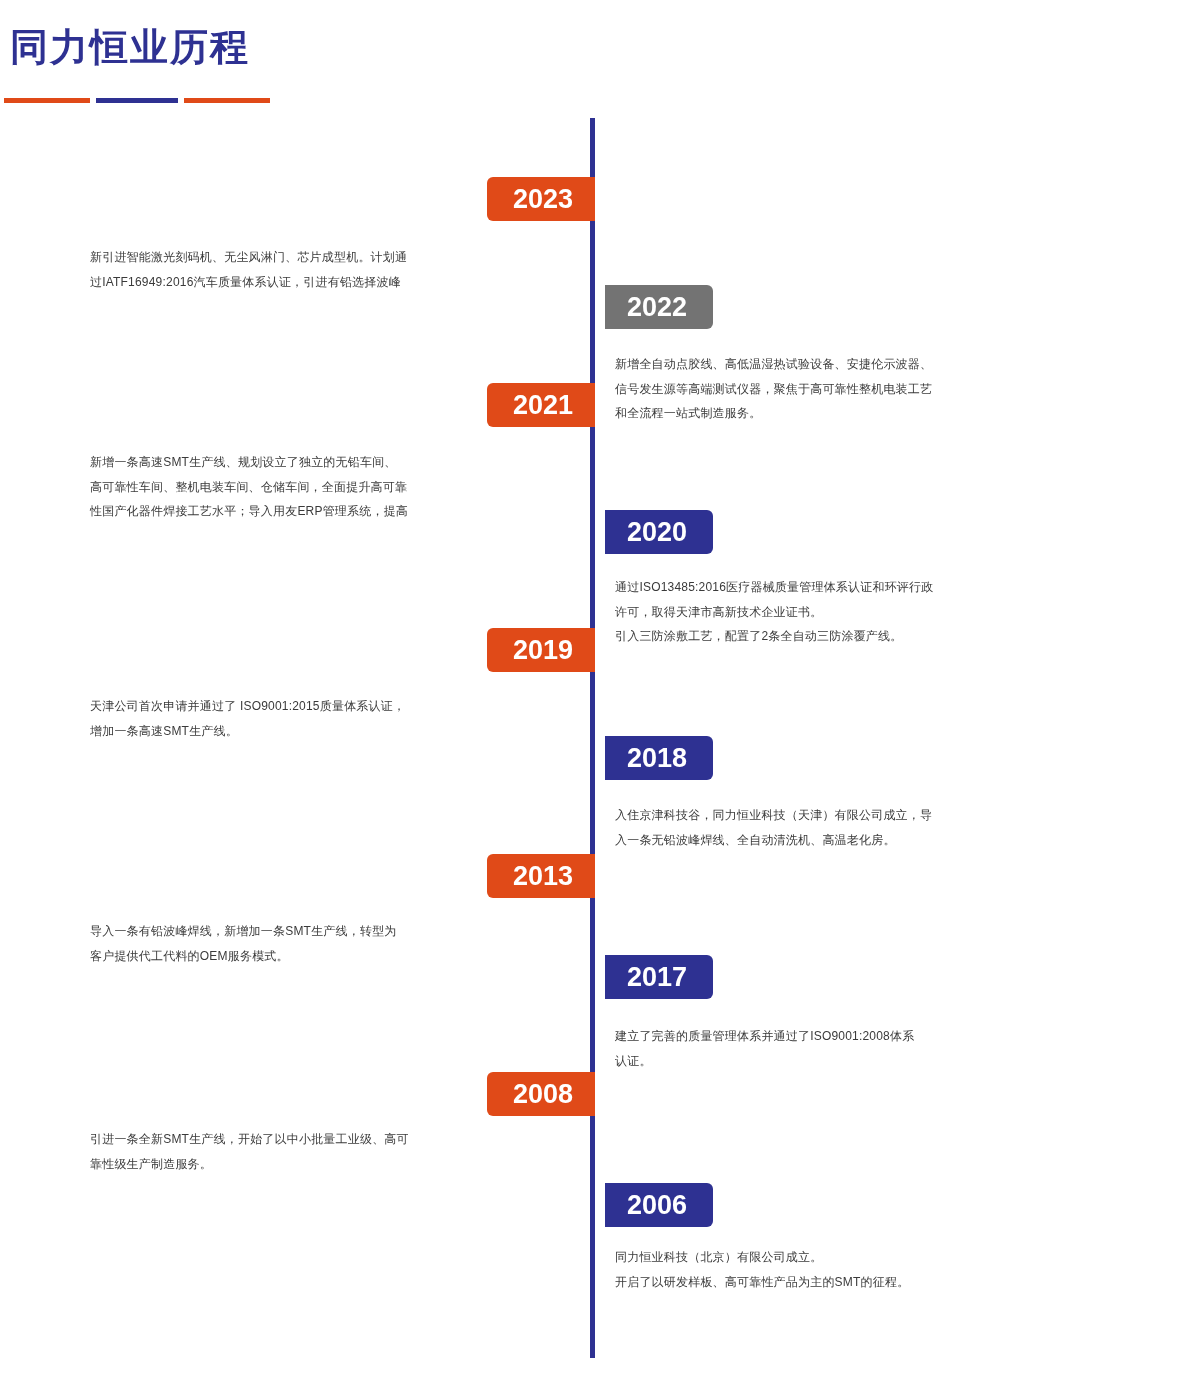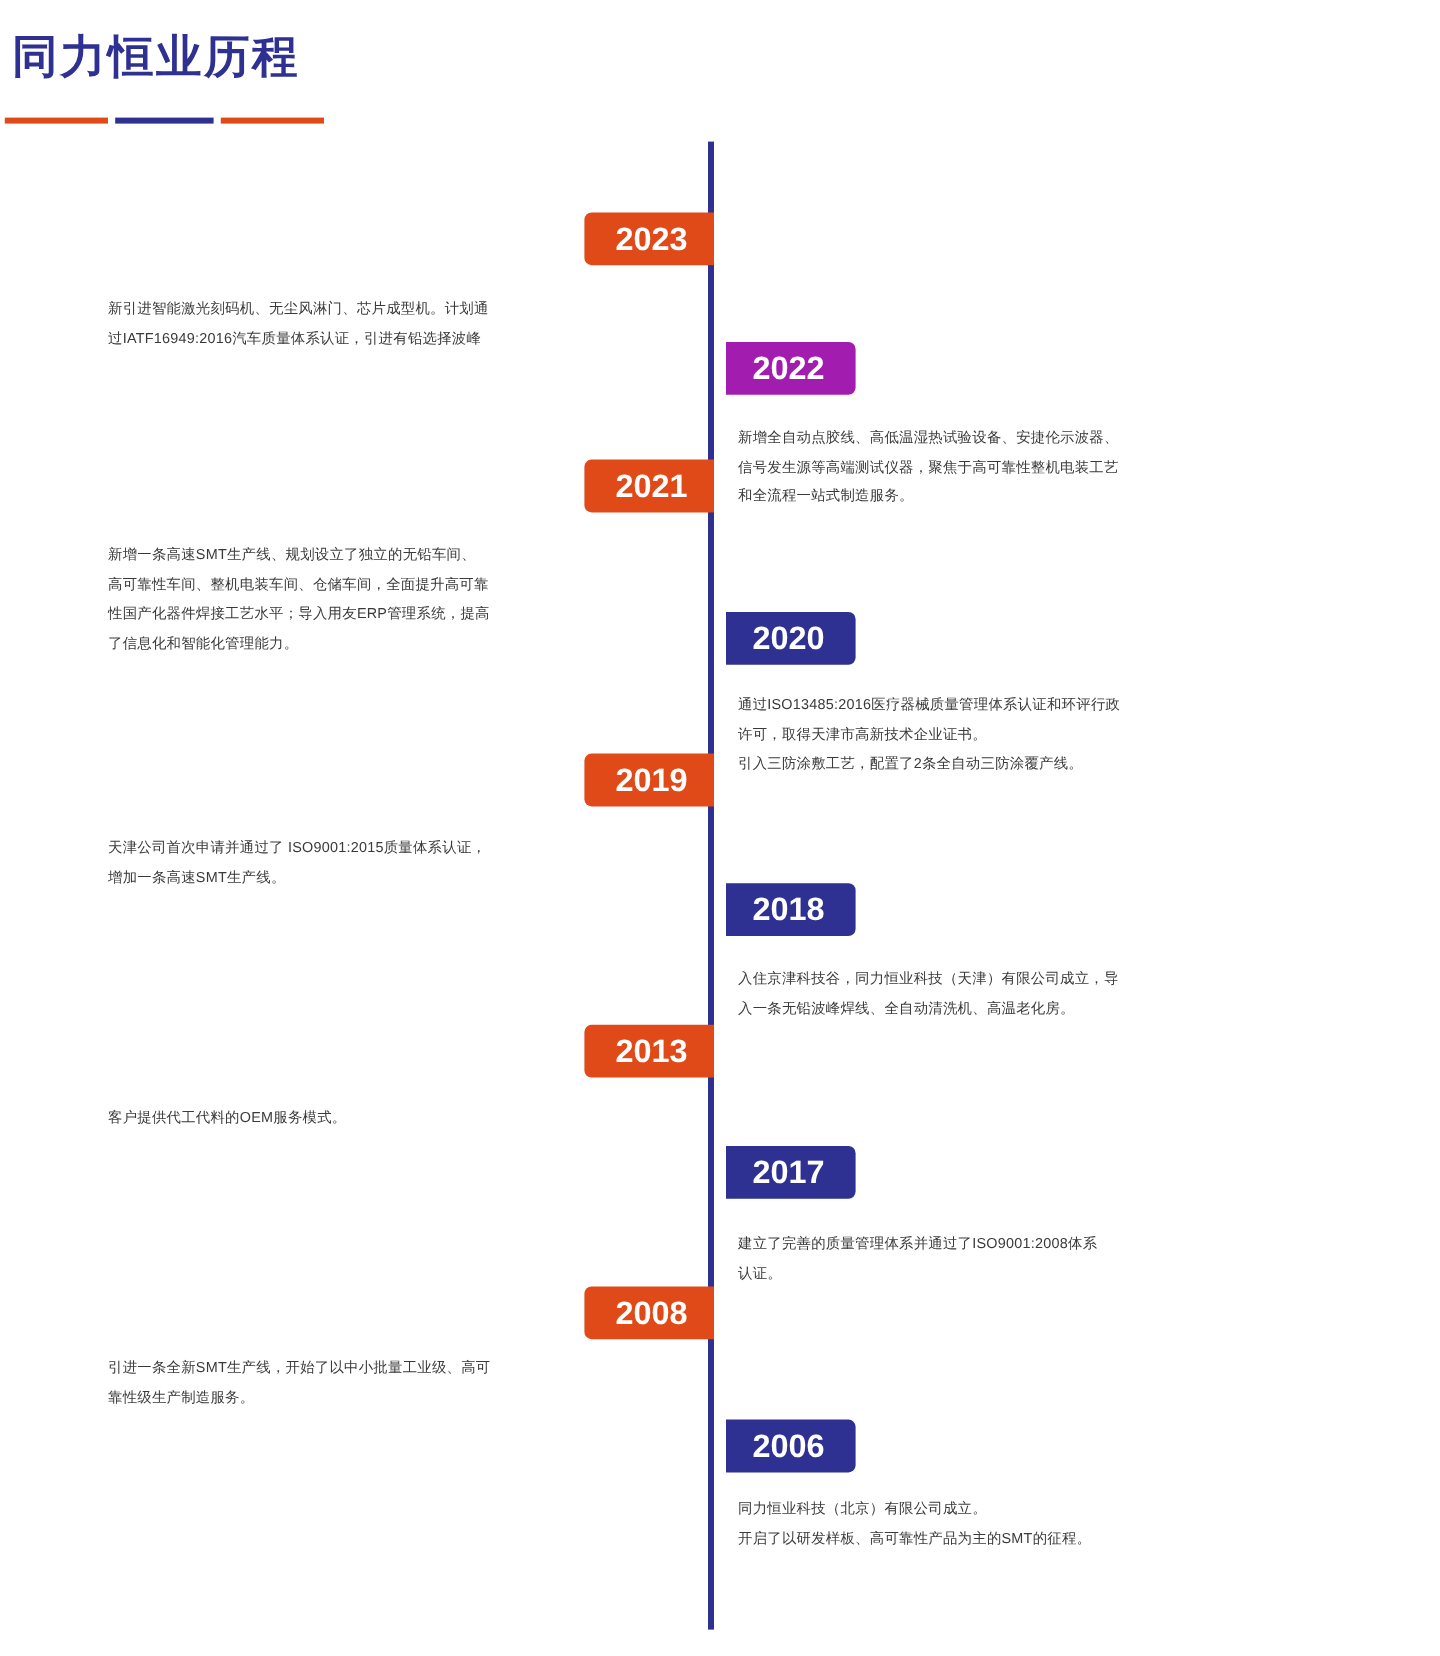--- a/index.html
+++ b/index.html
@@ -132,34 +132,33 @@
   <div class="axis"></div>
   <div id="entries">
       <div class="entry">
         <div class="year left" style="top: 177px; background: rgb(224, 74, 24);">2023</div>
         <div class="desc left" style="top: 245px;">
           <p>新引进智能激光刻码机、无尘风淋门、芯片成型机。计划通</p>
           <p>过IATF16949:2016汽车质量体系认证，引进有铅选择波峰</p>
         </div>
       </div>
       <div class="entry">
-        <div class="year right" style="top: 285px; background: #a21caf;">2022</div>
+        <div class="year right" style="top: 285px; background: #737373;">2022</div>
         <div class="desc right" style="top: 352px;">
           <p>新增全自动点胶线、高低温湿热试验设备、安捷伦示波器、</p>
           <p>信号发生源等高端测试仪器，聚焦于高可靠性整机电装工艺</p>
           <p>和全流程一站式制造服务。</p>
         </div>
       </div>
       <div class="entry">
         <div class="year left" style="top: 383px; background: rgb(224, 74, 24);">2021</div>
         <div class="desc left" style="top: 450px;">
           <p>新增一条高速SMT生产线、规划设立了独立的无铅车间、</p>
           <p>高可靠性车间、整机电装车间、仓储车间，全面提升高可靠</p>
           <p>性国产化器件焊接工艺水平；导入用友ERP管理系统，提高</p>
-          <p>了信息化和智能化管理能力。</p>
         </div>
       </div>
       <div class="entry">
         <div class="year right" style="top: 510px; background: rgb(46, 49, 146);">2020</div>
         <div class="desc right" style="top: 575px;">
           <p>通过ISO13485:2016医疗器械质量管理体系认证和环评行政</p>
           <p>许可，取得天津市高新技术企业证书。</p>
           <p>引入三防涂敷工艺，配置了2条全自动三防涂覆产线。</p>
         </div>
       </div>
@@ -173,20 +172,21 @@
       <div class="entry">
         <div class="year right" style="top: 736px; background: rgb(46, 49, 146);">2018</div>
         <div class="desc right" style="top: 803px;">
           <p>入住京津科技谷，同力恒业科技（天津）有限公司成立，导</p>
           <p>入一条无铅波峰焊线、全自动清洗机、高温老化房。</p>
         </div>
       </div>
       <div class="entry">
         <div class="year left" style="top: 854px; background: rgb(224, 74, 24);">2013</div>
         <div class="desc left" style="top: 919px;">
+          <p>导入一条有铅波峰焊线，新增加一条SMT生产线，转型为</p>
           <p>客户提供代工代料的OEM服务模式。</p>
         </div>
       </div>
       <div class="entry">
         <div class="year right" style="top: 955px; background: rgb(46, 49, 146);">2017</div>
         <div class="desc right" style="top: 1024px;">
           <p>建立了完善的质量管理体系并通过了ISO9001:2008体系</p>
           <p>认证。</p>
         </div>
       </div>

